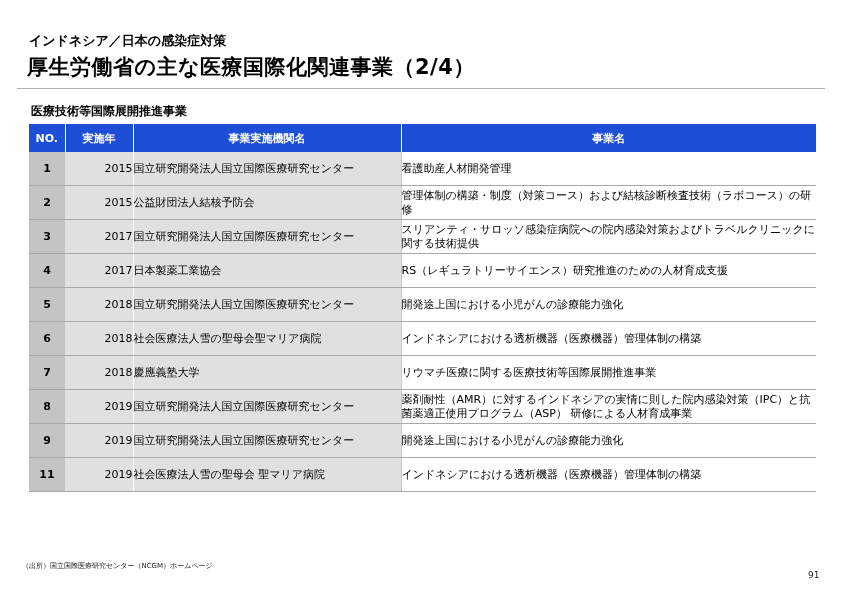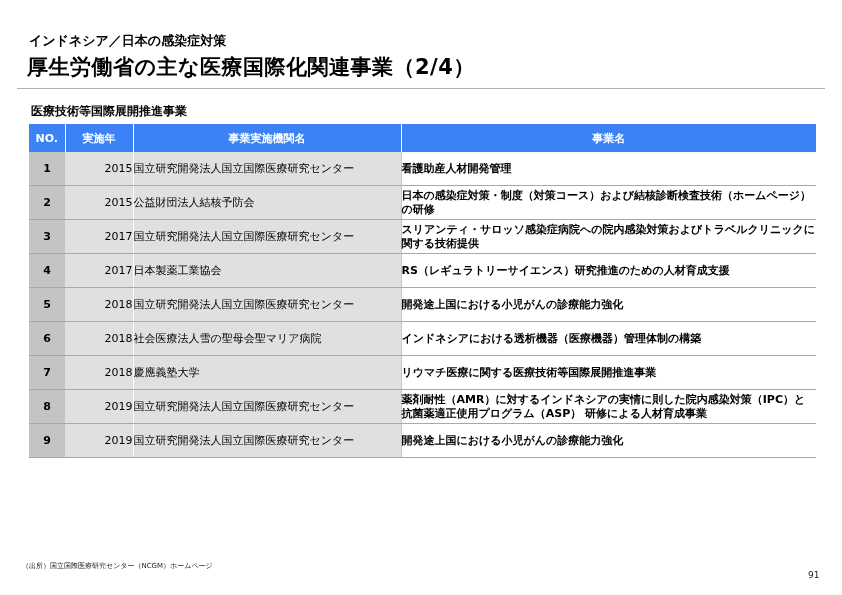--- a/index.html
+++ b/index.html
@@ -3,29 +3,29 @@
 <meta charset="utf-8">
 <style>
   html, body { margin:0; padding:0; }
   body { width:842px; height:595px; background:#ffffff; position:relative; overflow:hidden;
          font-family:"DejaVu Sans","Liberation Sans",sans-serif; color:#000; }
   .subtitle { position:absolute; left:29px; top:32px; font-size:13px; font-weight:bold; letter-spacing:0px; }
   .title { position:absolute; left:27px; top:53px; font-size:21px; font-weight:bold; letter-spacing:0.5px; }
   .rule { position:absolute; left:17px; top:88px; width:808px; height:1px; background:#b0b0b0; }
   .section { position:absolute; left:31px; top:103px; font-size:12px; font-weight:bold; }
   table { position:absolute; left:29px; top:124px; width:787px; border-collapse:collapse; table-layout:fixed; }
-  th { background:#3b82f6; color:#fff; font-size:11px; font-weight:bold; height:28px; padding:0;
+  th { background:#1d4ed8; color:#fff; font-size:11px; font-weight:bold; height:28px; padding:0;
        border-left:1px solid #ffffff; text-align:center; }
   th:first-child { border-left:none; }
   td { height:33px; padding:0 0; font-size:11px; border-bottom:1px solid #a8a8a8; vertical-align:middle;
        line-height:14px; }
   td.no { background:#c4c4c4; text-align:center; font-weight:bold; padding:0; }
   td.year { background:#e0e0e0; text-align:right; padding:0; }
   td.org { background:#e0e0e0; border-left:1px solid #ffffff; }
-  td.name { background:#ffffff; border-left:1px solid #c8c8c8;font-weight:bold; }
+  td.name { background:#ffffff; border-left:1px solid #c8c8c8; }
   .source { position:absolute; left:22px; top:561px; font-size:7px; color:#222; }
   .page { position:absolute; left:808px; top:570px; font-size:9px; color:#222; }
 </style>
 </head>
 <body>
 
 <div class="subtitle">インドネシア／日本の感染症対策</div>
 <div class="title">厚生労働省の主な医療国際化関連事業（2/4）</div>
 <div class="rule"></div>
 <div class="section">医療技術等国際展開推進事業</div>
@@ -49,21 +49,21 @@
     <tr>
       <td class="no">1</td>
       <td class="year">2015</td>
       <td class="org">国立研究開発法人国立国際医療研究センター</td>
       <td class="name">看護助産人材開発管理</td>
     </tr>
     <tr>
       <td class="no">2</td>
       <td class="year">2015</td>
       <td class="org">公益財団法人結核予防会</td>
-      <td class="name">日本の感染症対策・制度（対策コース）および結核診断検査技術（ホームページ）の研修</td>
+      <td class="name">管理体制の構築・制度（対策コース）および結核診断検査技術（ラボコース）の研修</td>
     </tr>
     <tr>
       <td class="no">3</td>
       <td class="year">2017</td>
       <td class="org">国立研究開発法人国立国際医療研究センター</td>
       <td class="name">スリアンティ・サロッソ感染症病院への院内感染対策およびトラベルクリニックに関する技術提供</td>
     </tr>
     <tr>
       <td class="no">4</td>
       <td class="year">2017</td>
@@ -93,17 +93,23 @@
       <td class="year">2019</td>
       <td class="org">国立研究開発法人国立国際医療研究センター</td>
       <td class="name">薬剤耐性（AMR）に対するインドネシアの実情に則した院内感染対策（IPC）と抗菌薬適正使用プログラム（ASP） 研修による人材育成事業</td>
     </tr>
     <tr>
       <td class="no">9</td>
       <td class="year">2019</td>
       <td class="org">国立研究開発法人国立国際医療研究センター</td>
       <td class="name">開発途上国における小児がんの診療能力強化</td>
     </tr>
+    <tr>
+      <td class="no">11</td>
+      <td class="year">2019</td>
+      <td class="org">社会医療法人雪の聖母会 聖マリア病院</td>
+      <td class="name">インドネシアにおける透析機器（医療機器）管理体制の構築</td>
+    </tr>
   </tbody>
 </table>
 
 <div class="source">（出所）国立国際医療研究センター（NCGM）ホームページ</div>
 <div class="page">91</div>
 
 </body></html>

